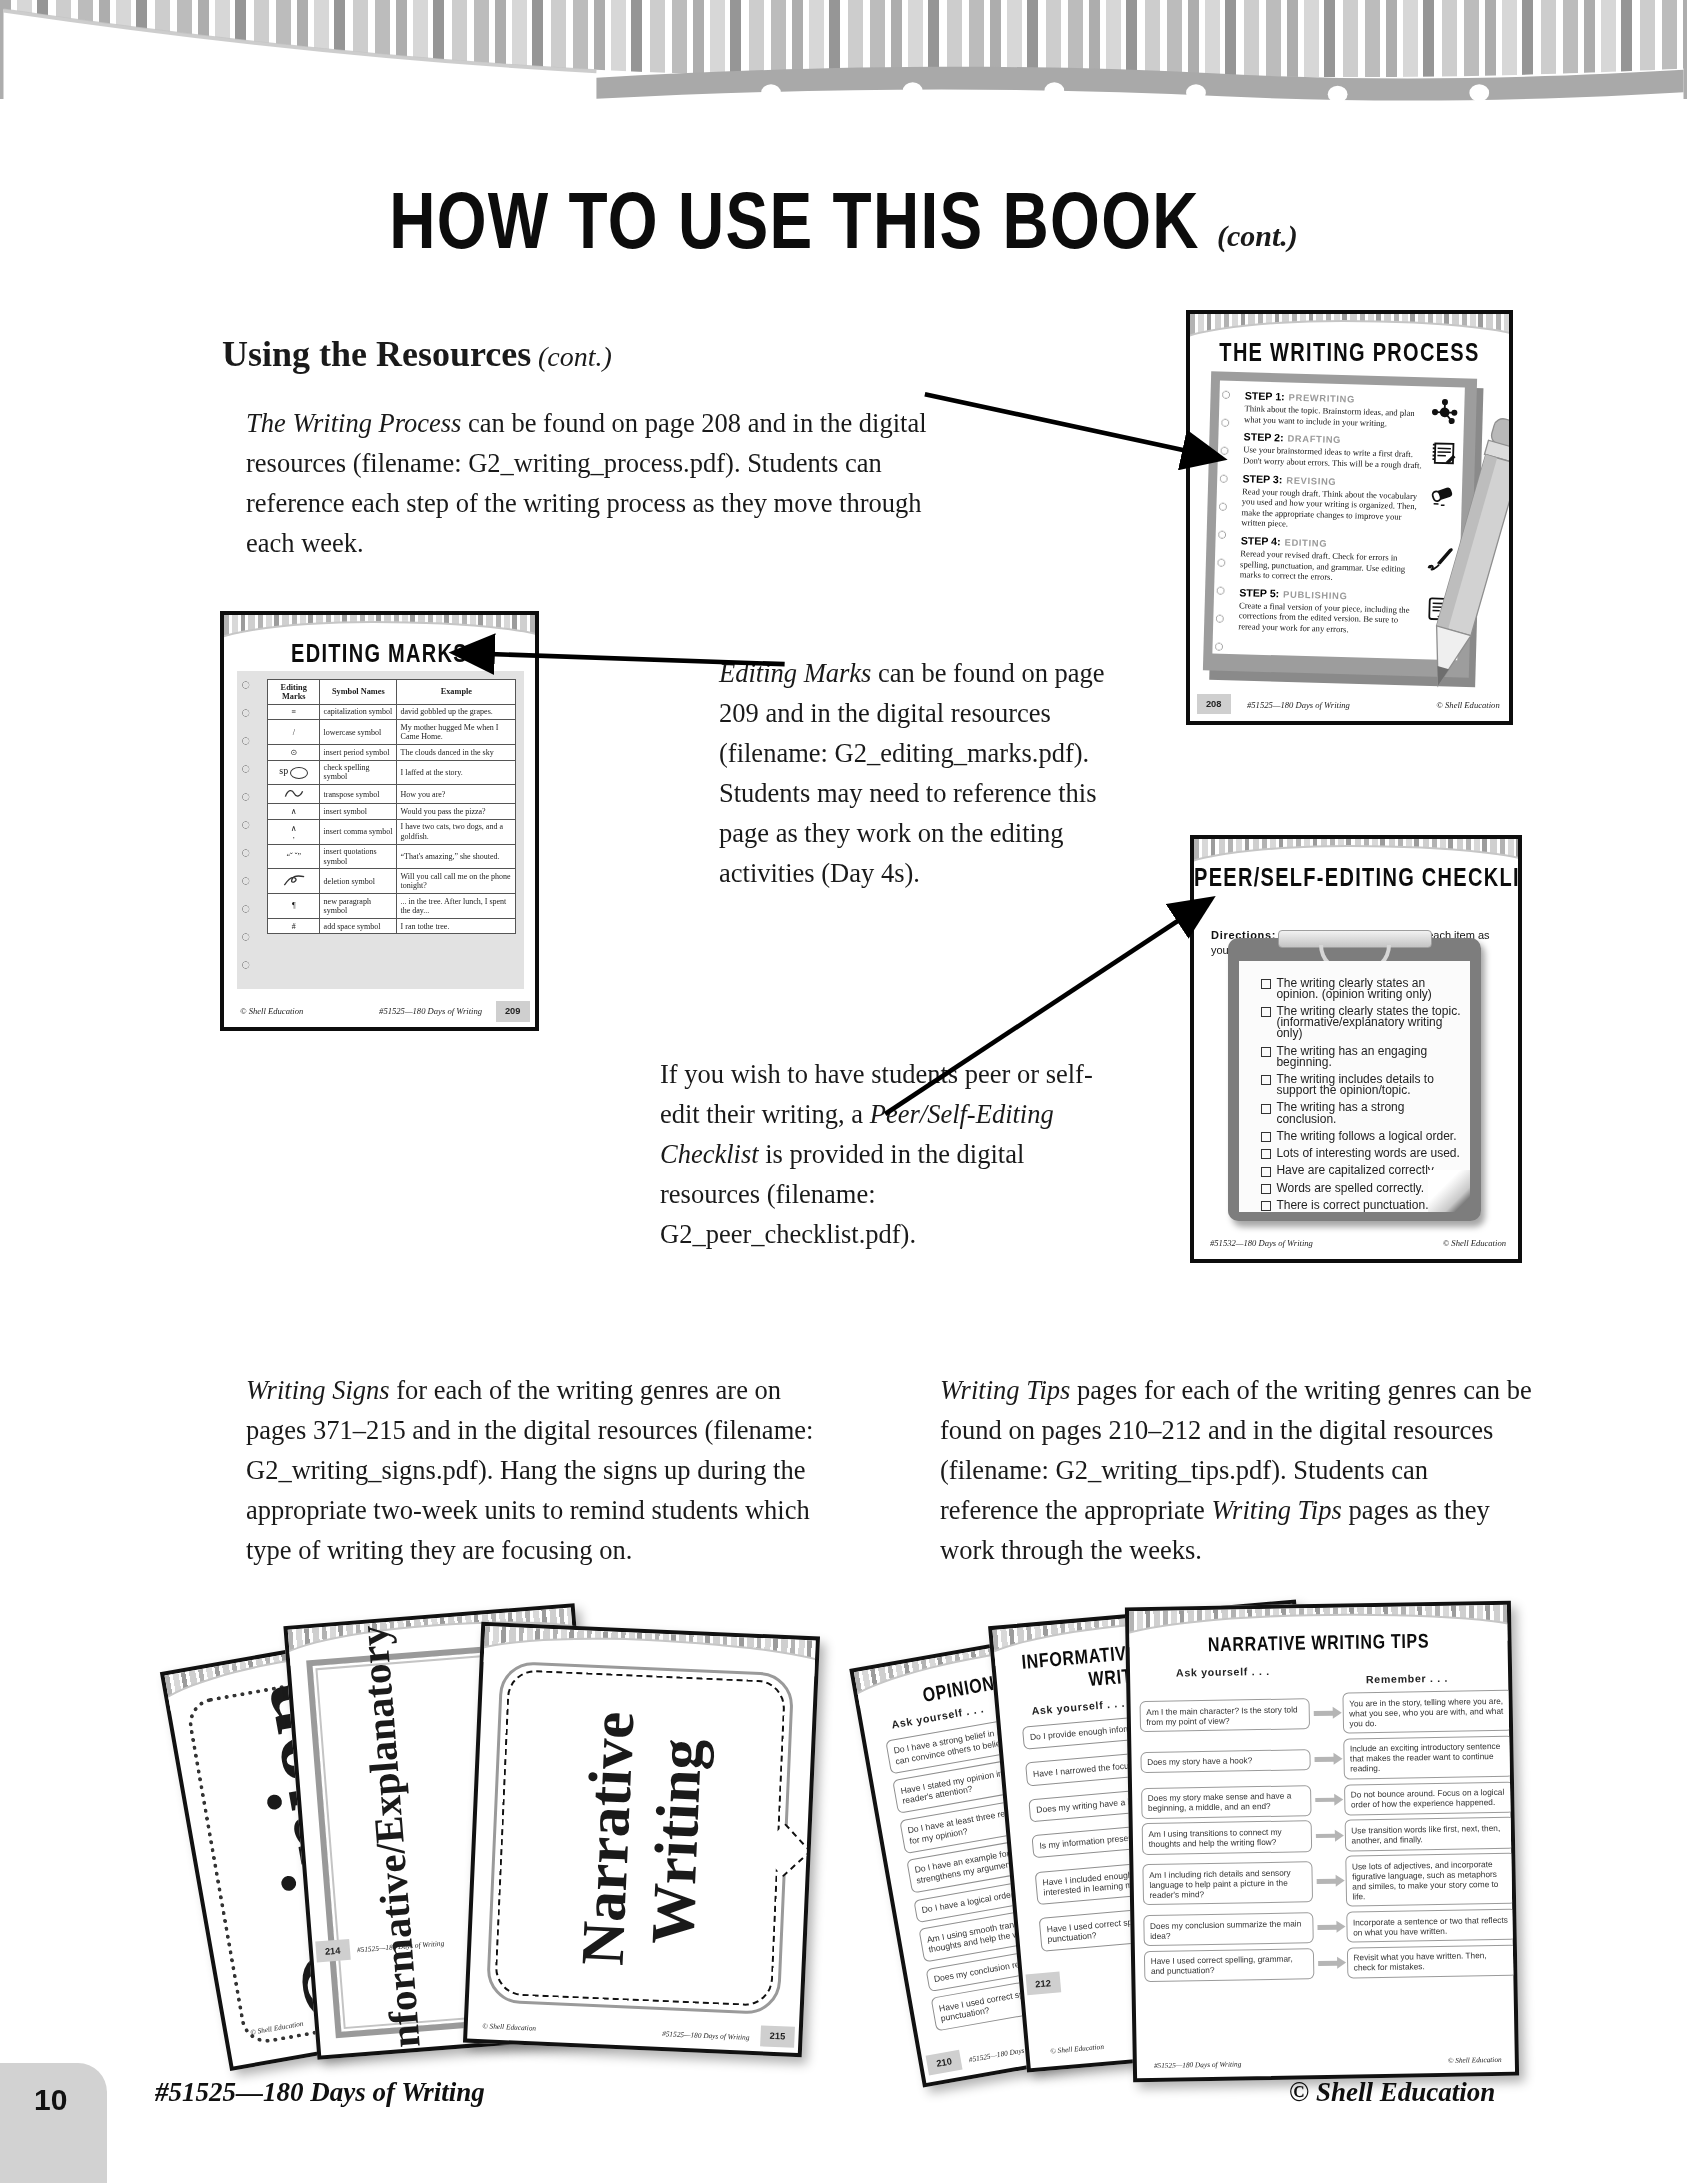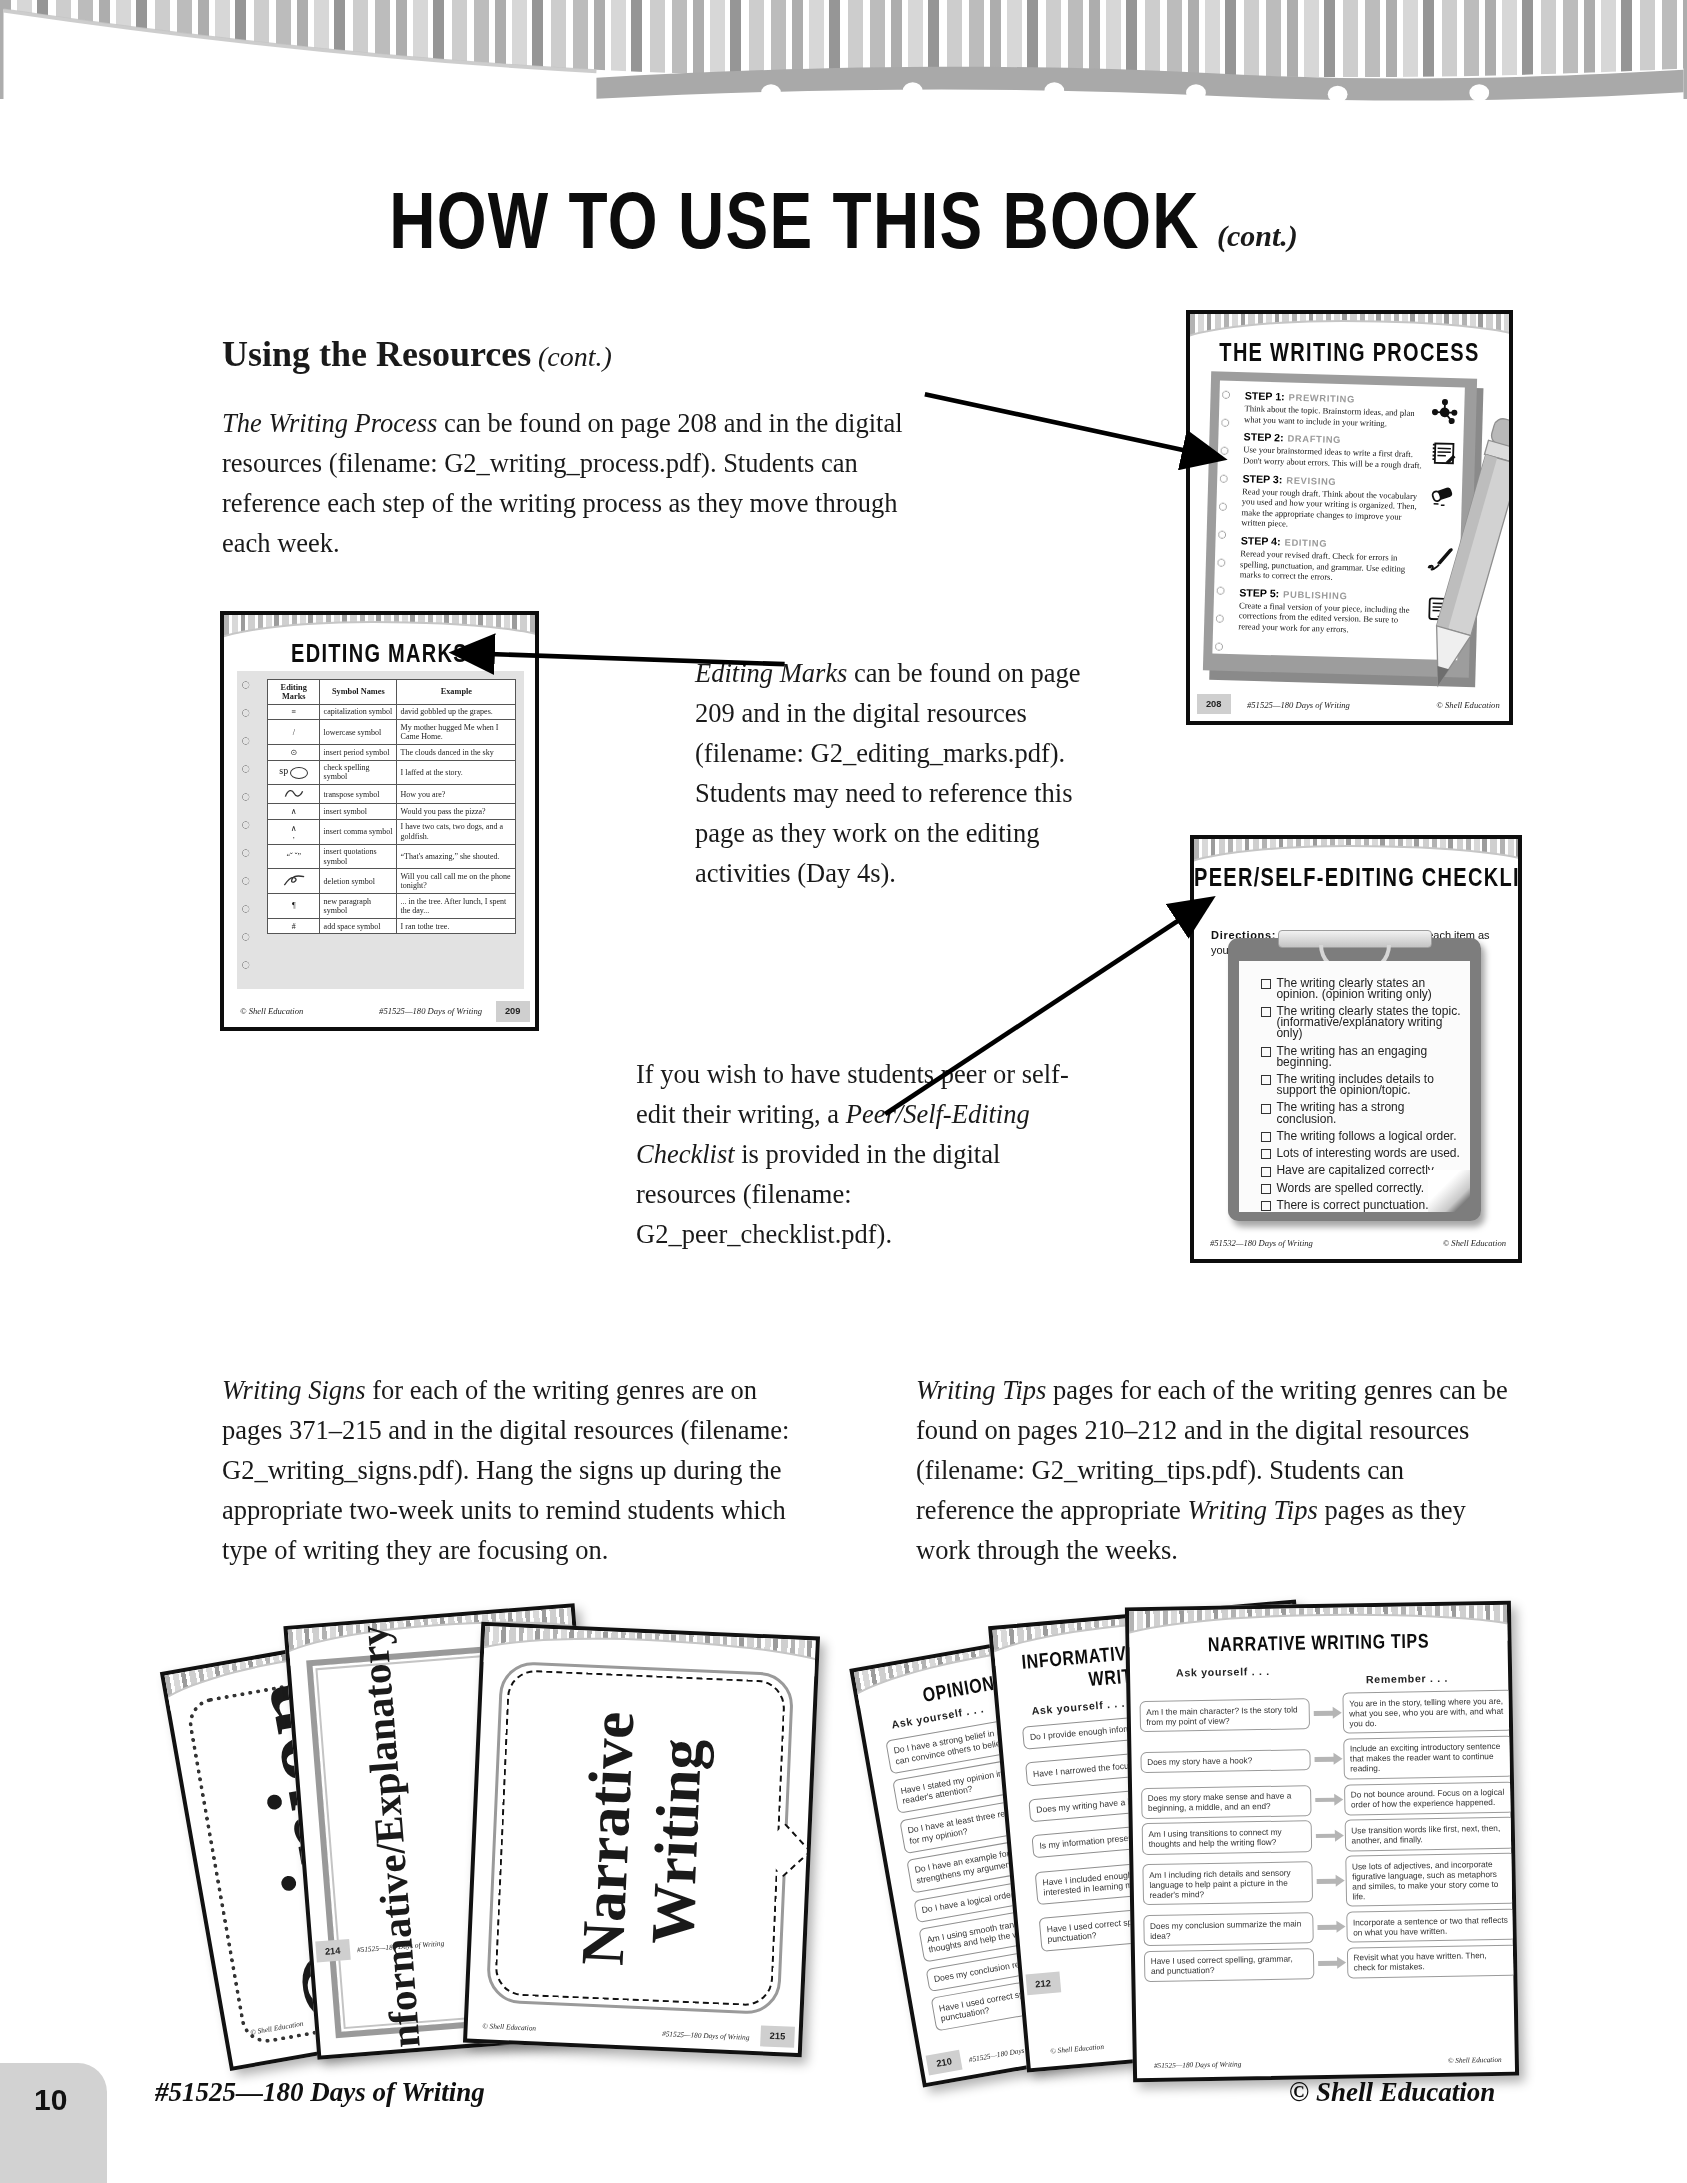--- a/index.html
+++ b/index.html
@@ -17,21 +17,21 @@
       #adadad 0 10.6px,#fff 10.6px 17px,#d7d7d7 17px 32px,#fff 32px 37px,
       #969696 37px 48px,#fff 48px 56px,#cdcdcd 56px 71px,#fff 71px 78px,
       #bcbcbc 78px 93px,#fff 93px 99px);}
   #top-border svg{position:absolute;top:0;left:0;}
   
   #page-title{top:173px;left:0;width:1687px;text-align:center;}
   #page-title .t1{font-size:64px;}
   #page-title .cont{font-size:30px;font-style:italic;margin-left:12px;}
   #section-heading{top:303px;left:222px;font-size:36px;font-weight:bold;}
   #section-heading .cont{font-size:28px;font-weight:normal;font-style:italic;margin-left:6.6px;}
-  .para{font-size:26.5px;line-height:40px;}
+  .para{font-size:26.5px;line-height:40px;margin-left:24px;}
   #para-wp{top:376px;left:222px;width:728px;}
   #para-em{top:626px;left:695px;width:390px;}
   #para-cl{top:1027px;left:636px;width:447px;}
   #col-signs{top:1343px;left:222px;width:576px;}
   #col-tips{top:1343px;left:916px;width:592px;}
   
   #arrows{top:0;left:0;pointer-events:none;z-index:40;}
   
   .thumb{background:#fff;border:4px solid #0d0d0d;overflow:hidden;z-index:20;}
   .mini-stripes{position:absolute;top:0;left:0;right:0;height:22.5px;

